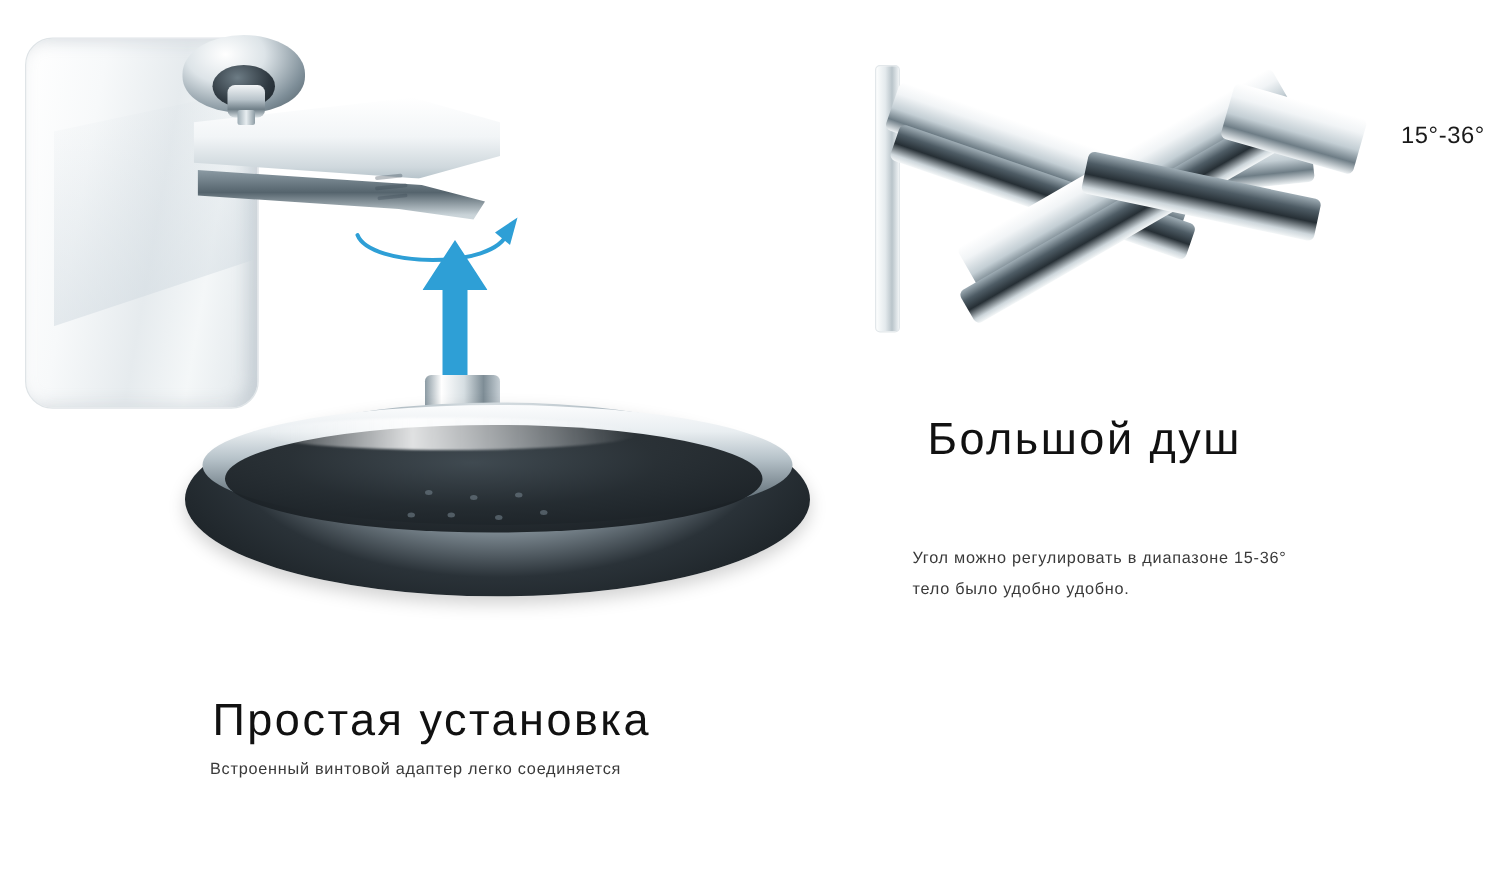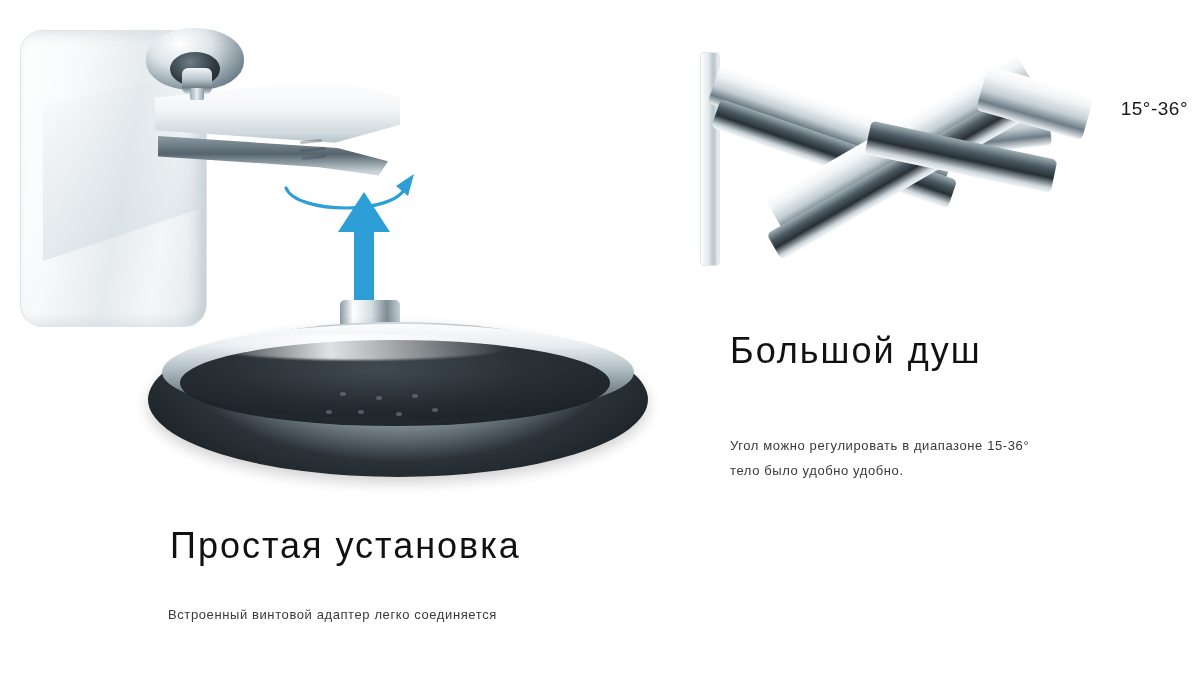--- a/index.html
+++ b/index.html
@@ -205,22 +205,22 @@
 
   
   .heading {
     position: absolute;
     font-size: 36px;
     font-weight: 400;
     letter-spacing: 2px;
     color: #111111;
     white-space: nowrap;
   }
-  #left-heading { left: 170px; top: 525px; }
-  #right-heading { left: 50px; top: 330px; }
+  #left-heading { left: 170px; top: 555px; }
+  #right-heading { left: 62px; top: 330px; }
 
   .body-text {
     position: absolute;
     font-size: 13px;
     line-height: 25px;
     color: #3a3a3a;
     letter-spacing: .6px;
     white-space: nowrap;
   }
   #left-body { left: 168px; top: 602px; }

